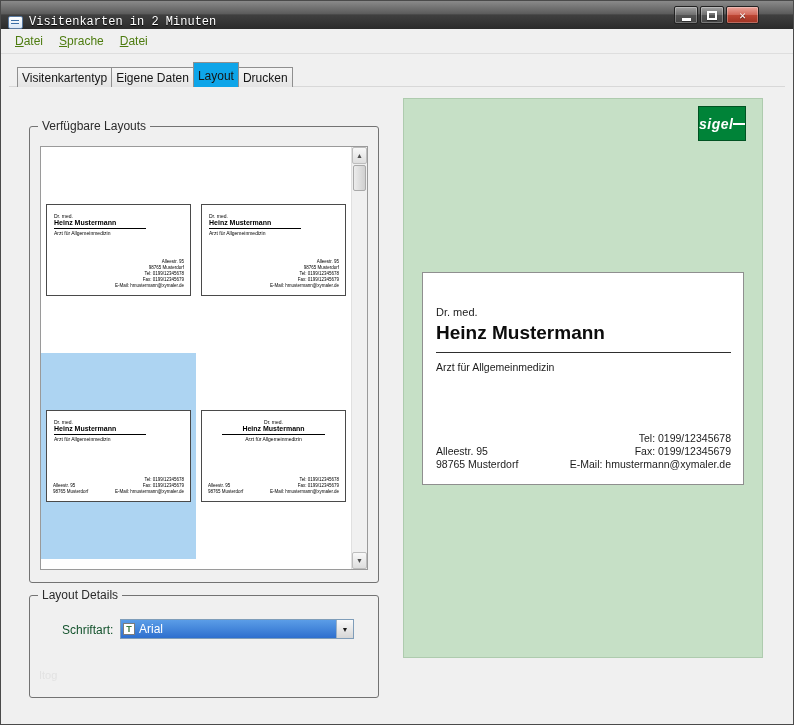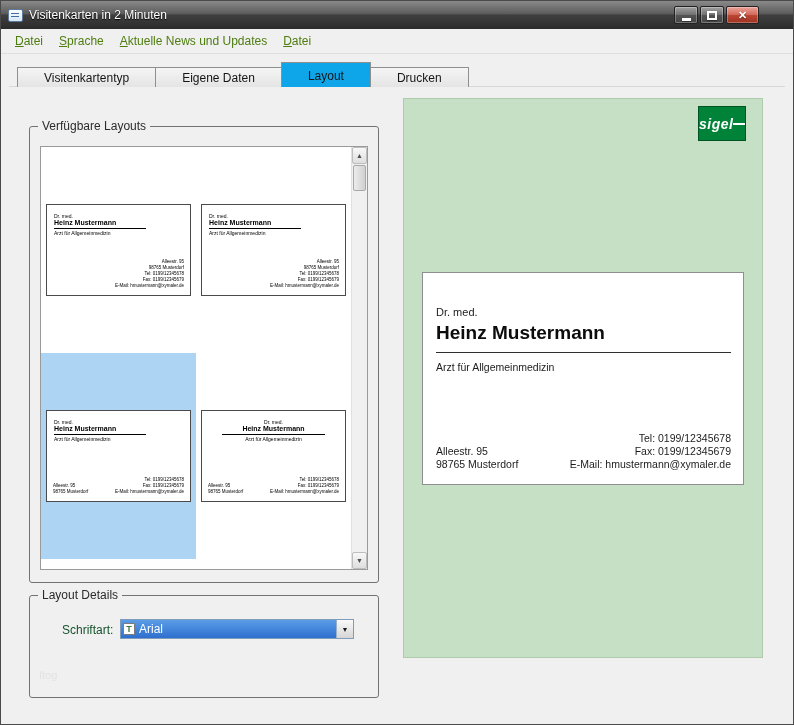--- a/index.html
+++ b/index.html
@@ -7,21 +7,21 @@
   body {
     width:794px; height:725px; position:relative; overflow:hidden;
     font-family:"Liberation Sans", sans-serif; background:#f0f0f0;
   }
   .window { position:absolute; inset:0; border:1px solid #4a4a4a; background:#f0f0f0; }
 
   
   .titlebar{
     position:absolute; top:0; left:0; right:0; height:28px;
     background:linear-gradient(180deg,#8a8a8a 0%,#5c5c5c 45%,#3f3f3f 50%,#2b2b2b 100%);
-    display:flex; align-items:center;
+    display:flex; align-items:flex-end;font-family:Liberation Mono, monospace;
   }
   .app-icon{ width:15px; height:13px; margin-left:7px; border:1px solid #5a7aa0; border-radius:2px;
     background:linear-gradient(#ffffff,#d8e6f5); position:relative; }
   .app-icon::before{ content:""; position:absolute; left:2px; top:3px; width:8px; height:1px;
     background:#3a6ea5; box-shadow:0 3px 0 #3a6ea5; }
   .title{ color:#fff; font-size:12px; margin-left:6px; text-shadow:0 1px 1px #000; }
   .win-buttons{ position:absolute; right:34px; top:5px; display:flex; gap:2px; }
   .wbtn{ width:24px; height:18px; border:1px solid #222; border-radius:2px;
     display:flex; align-items:center; justify-content:center;
     background:linear-gradient(#a2a2a2,#707070 48%,#545454 52%,#454545);
@@ -33,21 +33,21 @@
 
   
   .menubar{ position:absolute; top:28px; left:0; right:0; height:25px; background:#f0f0f0;
     border-bottom:1px solid #dedede; display:flex; align-items:center; padding-left:6px;
     font-size:12px; color:#4d7c0f; }
   .menu-item{ display:inline-block; padding:4px 8px; }
   .menu-item::first-letter{ text-decoration:underline; }
 
   
   .tabs{ position:absolute; left:16px; top:61px; height:25px; display:flex; align-items:flex-end; z-index:3; }
-  .tab{ font-size:12px; color:#151515; padding:3px 26px; border:1px solid #8f8f8f; border-bottom:none;
+  .tab{ font-size:12px; color:#151515; padding:3px 4px; border:1px solid #8f8f8f; border-bottom:none;
     background:linear-gradient(#f5f5f5,#e4e4e4); margin-right:0; margin-left:-1px; height:20px; }
   .tab:first-child{ margin-left:0; }
   .tab.active{ height:25px; background:#0ea5e9; padding-top:6px; z-index:4; position:relative; }
   .tabline{ position:absolute; left:8px; right:8px; top:85px; height:1px; background:#d8d8d8; }
 
   
   .groupbox{ position:absolute; border:1px solid #737373; border-radius:3px;margin-top:24px; }
   .gb-label{ position:absolute; top:-8px; left:8px; background:#f0f0f0; padding:0 4px;
     font-size:12px; color:#2b2b2b; white-space:nowrap; }
   .gb-layouts{ left:28px; top:101px; width:350px; height:457px; }
@@ -129,21 +129,20 @@
         </div>
       <div class="wbtn close">
           <span class="glyph-close">✕</span>
         </div>
     </div>
   </div>
 
   <div class="menubar">
     <span class="menu-item">Datei</span>
     <span class="menu-item">Sprache</span>
-    <span class="menu-item">Aktuelle News und Updates</span>
     <span class="menu-item">Datei</span>
   </div>
 
   <div class="tabs">
     <div class="tab">Visitenkartentyp</div>
     <div class="tab">Eigene Daten</div>
     <div class="tab active">Layout</div>
     <div class="tab">Drucken</div>
   </div>
   <div class="tabline"></div>

